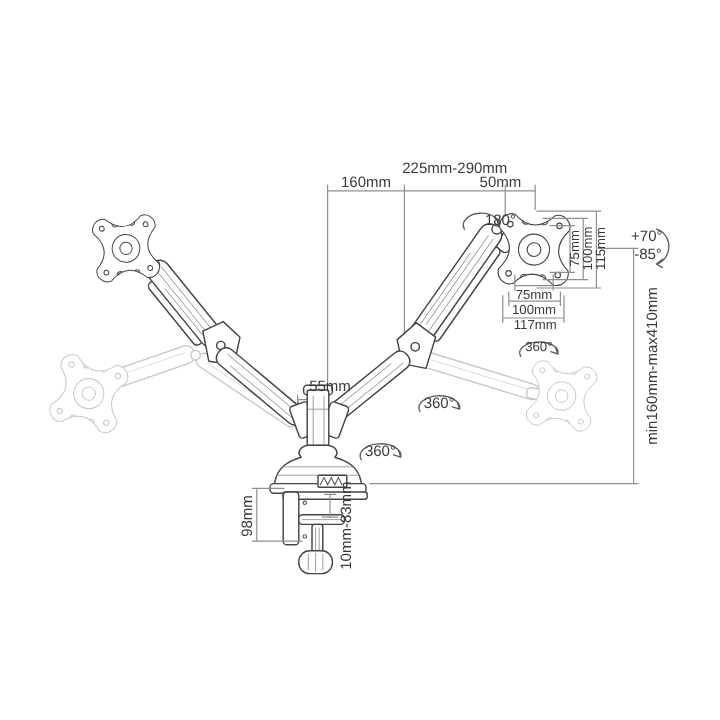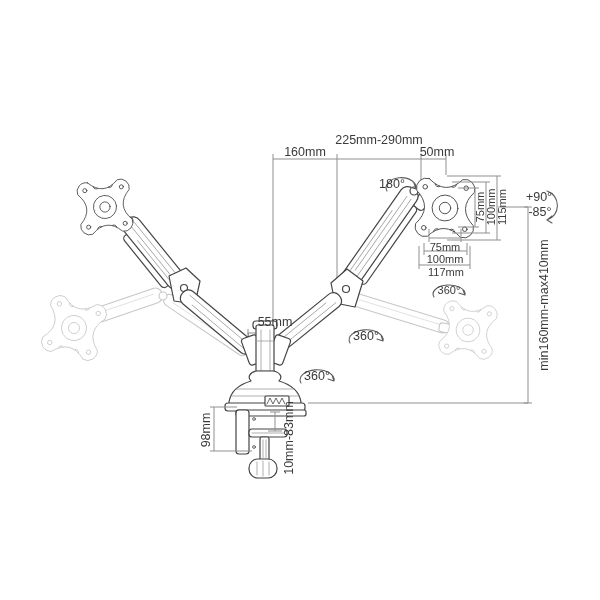--- a/index.html
+++ b/index.html
@@ -184,32 +184,32 @@
     <path d="M 387,191 A 15,10 0 1 1 416,189 M 416,189 l -6,-2 M 416,189 l -2,-6"></path>
     <path d="M 350,343 A 17,10 0 1 1 383,341 M 383,341 l -6,-2 M 383,341 l -2,-6"></path>
     <path d="M 301,383 A 17,10 0 1 1 334,381 M 334,381 l -6,-2 M 334,381 l -2,-6"></path>
     <path d="M 434,297 A 16,9 0 1 1 465,295 M 465,295 l -6,-2 M 465,295 l -2,-5"></path>
     <path d="M 547,191 A 14,15 0 0 1 547,220 M 547,220 l 5,-4 M 547,220 l 5,3"></path>
   </g>
 </svg>
 
 <div class="lbl" style="left:305px;top:152px">160mm</div>
 <div class="lbl" style="left:379px;top:140px">225mm-290mm</div>
-<div class="lbl" style="left:437px;top:152px">50mm</div>
-<div class="lbl" style="left:392px;top:184px">180°</div>
+<div class="lbl" style="left:417px;top:152px">50mm</div>
+<div class="lbl" style="left:417px;top:184px">180°</div>
 
 <div class="lbl rot sm" style="left:480px;top:207px">75mm</div>
 <div class="lbl rot sm" style="left:491px;top:207px">100mm</div>
 <div class="lbl rot sm" style="left:502px;top:207px">115mm</div>
 
 <div class="lbl sm" style="left:445px;top:247px">75mm</div>
 <div class="lbl sm" style="left:445px;top:259px">100mm</div>
 <div class="lbl sm" style="left:446px;top:272px">117mm</div>
 
-<div class="lbl" style="left:539px;top:197px">+90°</div>
+<div class="lbl" style="left:539px;top:197px">+70°</div>
 <div class="lbl" style="left:540px;top:212px">-85°</div>
 <div class="lbl rot" style="left:544px;top:305px">min160mm-max410mm</div>
 
 <div class="lbl" style="left:366px;top:336px">360°</div>
 <div class="lbl" style="left:317px;top:376px">360°</div>
 <div class="lbl sm" style="left:449px;top:290px">360°</div>
 
 <div class="lbl" style="left:275px;top:322px">55mm</div>
 <div class="lbl rot" style="left:206px;top:430px">98mm</div>
 <div class="lbl rot" style="left:289px;top:438px">10mm-83mm</div>

